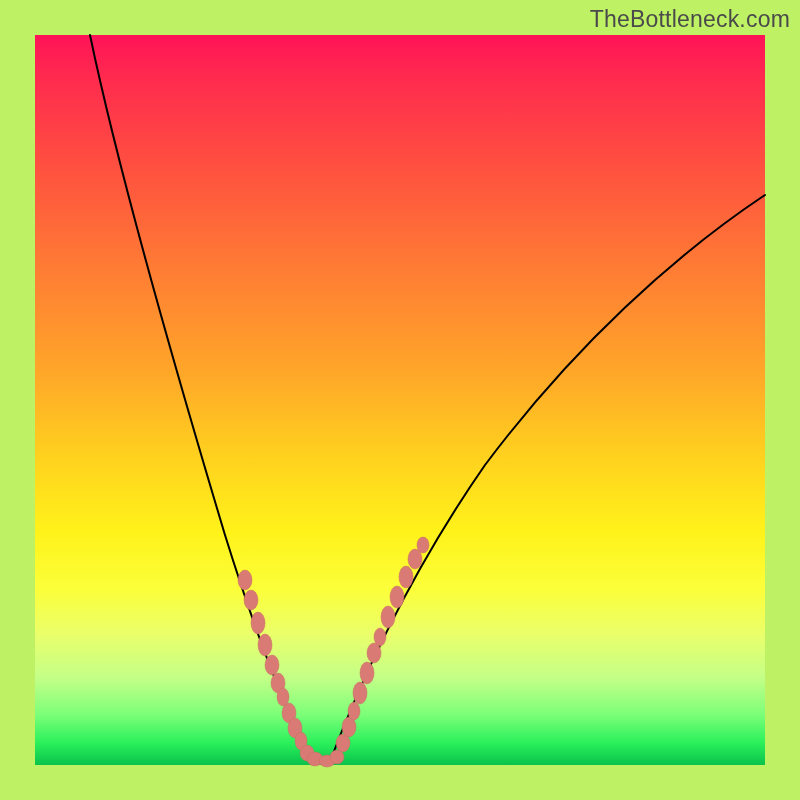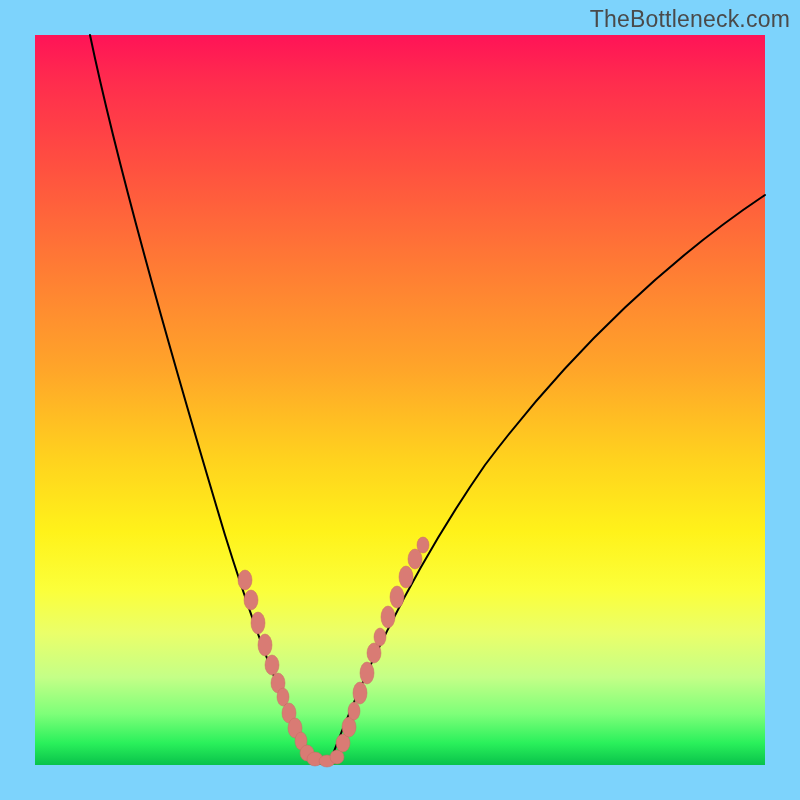--- a/index.html
+++ b/index.html
@@ -8,21 +8,21 @@
     width: 800px;
     height: 800px;
     overflow: hidden;
     background: #000;
     font-family: Arial, Helvetica, sans-serif;
   }
   .frame {
     position: relative;
     width: 800px;
     height: 800px;
-    background: #7dd3fc;
+    background: #bef264;
   }
   .plot-area {
     position: absolute;
     left: 35px;
     top: 35px;
     width: 730px;
     height: 730px;
     
     background: linear-gradient(
       to bottom,

